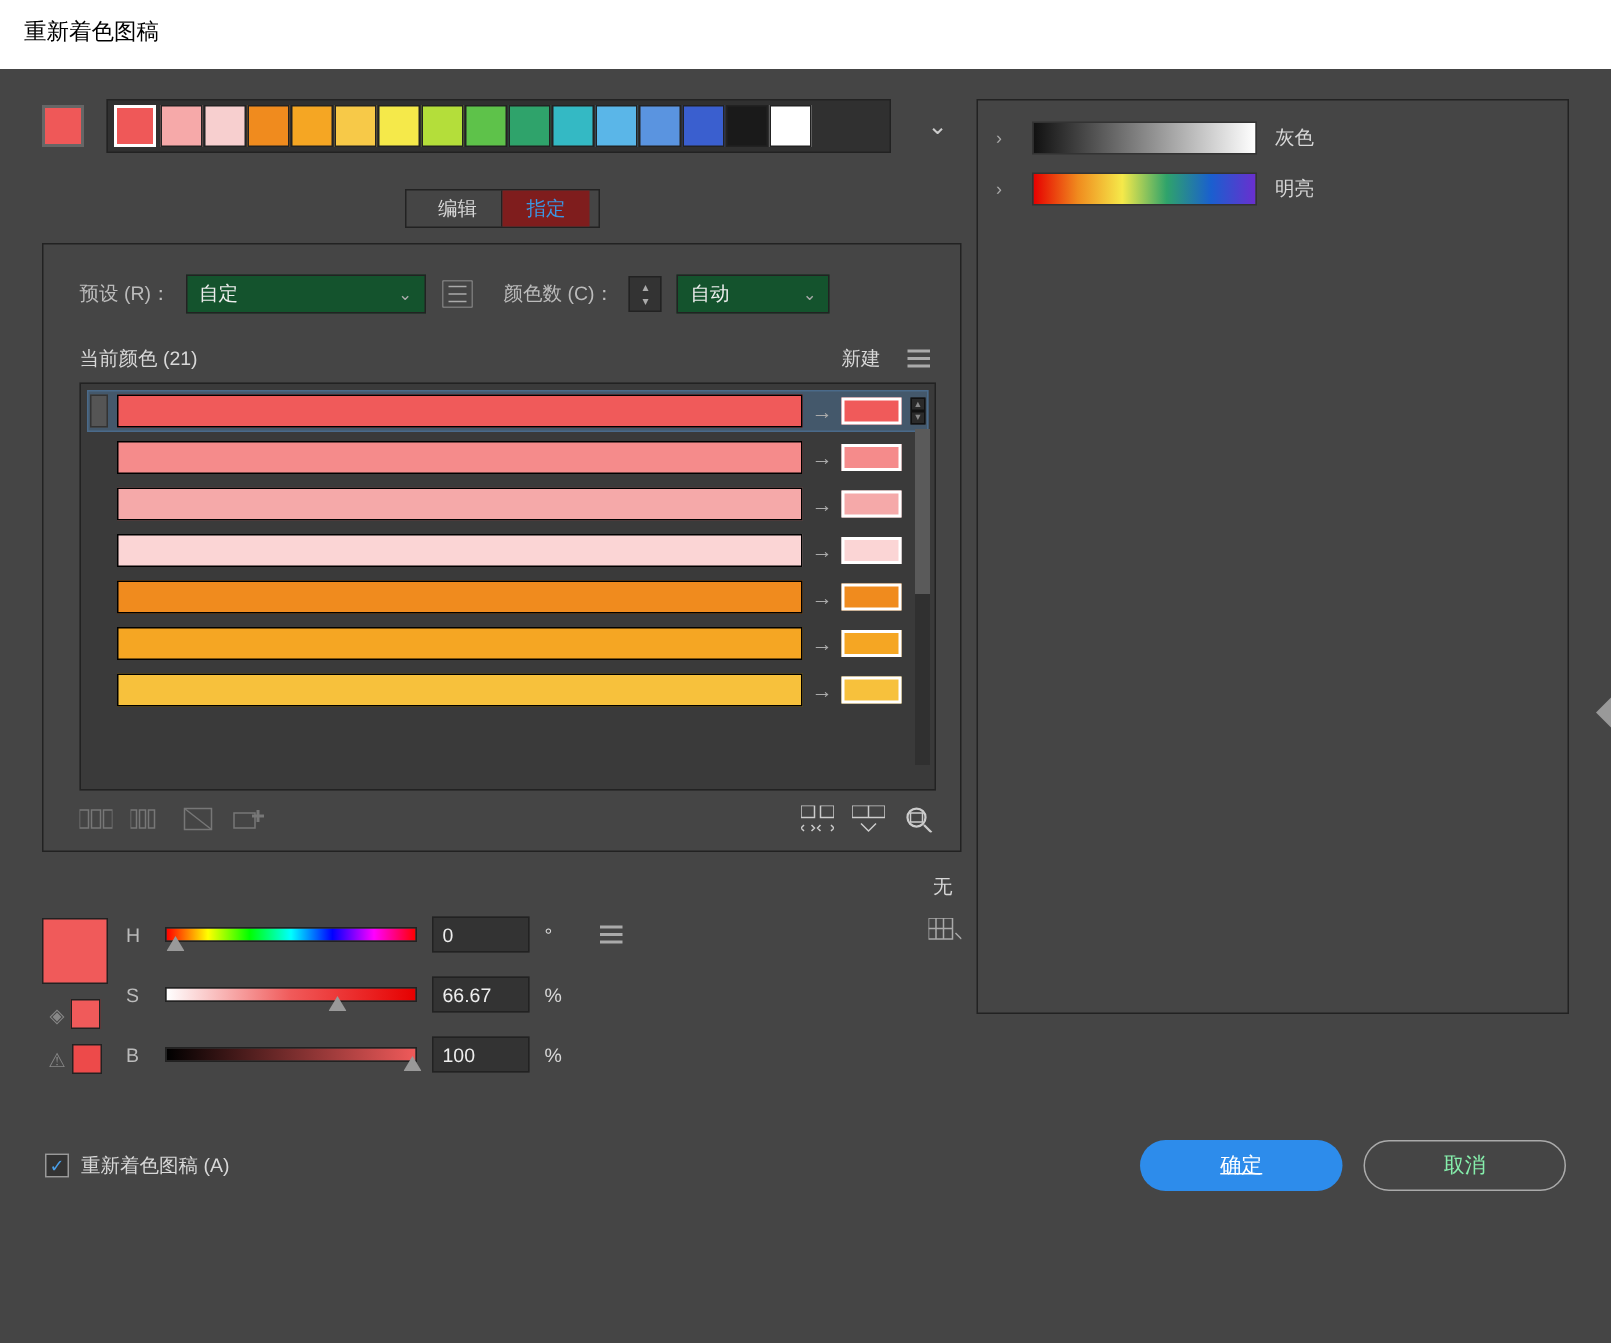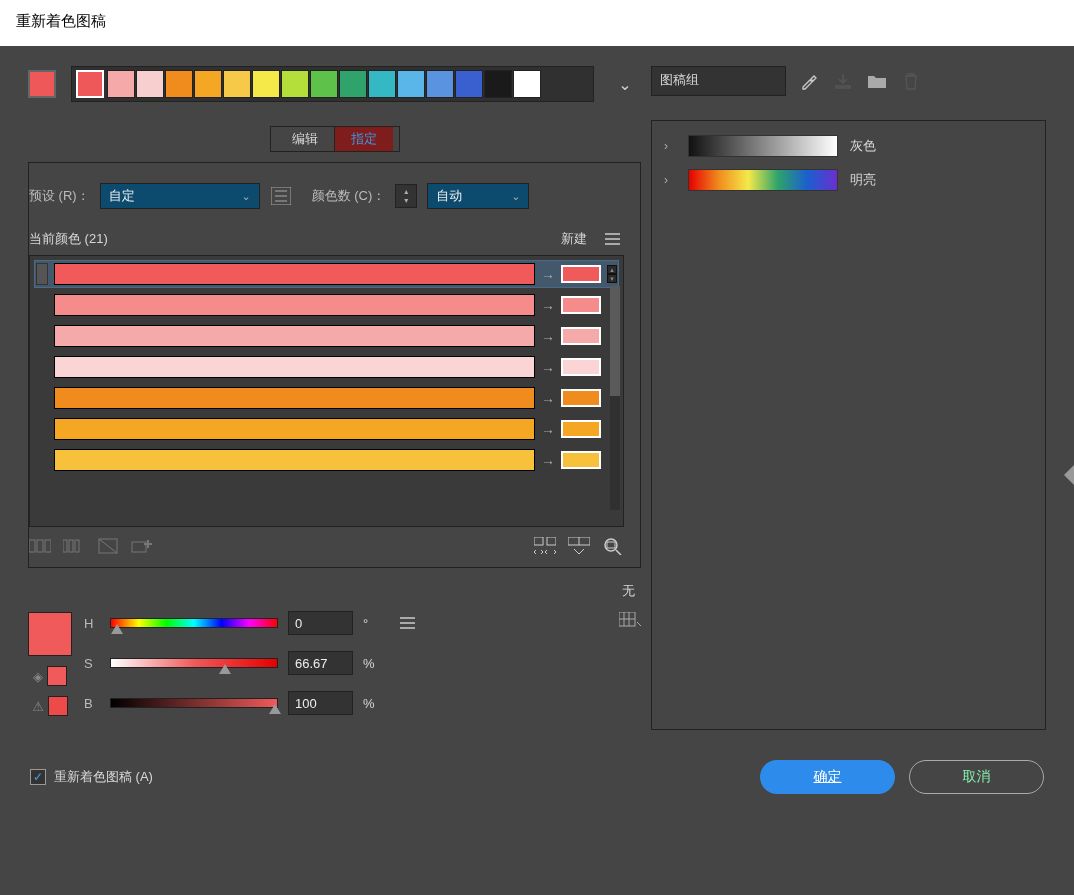--- a/index.html
+++ b/index.html
@@ -15,24 +15,24 @@
 .palette-strip .psw:first-child { border: 2px solid #fff; margin-right: 3px; }
 .chev-down { width: 32px; height: 36px; display: flex; align-items: center; justify-content: center; font-size: 16px; color: #ccc; cursor: pointer; }
 .topbar-right { display: flex; align-items: center; gap: 12px; }
 .group-label { width: 135px; height: 30px; border: 1px solid #222; background: #333; padding: 4px 8px; }
 .icon-btn { width: 22px; height: 22px; display: flex; align-items: center; justify-content: center; color: #aaa; cursor: pointer; font-size: 16px; }
 .icon-btn.disabled { color: #555; }
 .tabs { display: flex; justify-content: center; gap: 0; margin-bottom: 10px; border: 1px solid #222; width: 130px; margin-left: auto; margin-right: auto; }
 .tab { padding: 3px 16px; cursor: pointer; border-right: 1px solid #222; }
 .tab:last-child{border-right:none;}
 .tab.active { color: #3b97e3; background: #7f1d1d; }
-.panel { border: 1px solid #222; padding: 20px 16px 12px 0; background: #454545; margin-bottom: 14px; }
+.panel { border: 1px solid #222; padding: 20px 16px 12px 24px; background: #454545; margin-bottom: 14px; }
 .row { display: flex; align-items: center; gap: 10px; margin-bottom: 20px; }
 .lbl { color: #bbb; }
-.select { background: #0c4a6e; border: 1px solid #222; padding: 3px 8px; display: flex; align-items: center; justify-content: space-between; color: #eee; cursor: pointer; }
+.select { background: #14532d; border: 1px solid #222; padding: 3px 8px; display: flex; align-items: center; justify-content: space-between; color: #eee; cursor: pointer; }
 .select .arrow { font-size: 11px; color: #aaa; }
 .spin { width: 22px; height: 24px; background: #333; border: 1px solid #222; display: flex; flex-direction: column; justify-content: center; align-items: center; font-size: 8px; line-height: 9px; color: #aaa; }
 .list-head { display: flex; align-items: center; justify-content: space-between; margin: 8px 0 6px 0; gap: 32px; }
 .hamburger { display: flex; flex-direction: column; gap: 3px; cursor: pointer; padding: 4px; }
 .hamburger span { width: 15px; height: 2px; background: #aaa; display: block; }
 .color-list { border: 1px solid #222; background: #3a3a3a; padding: 4px; height: 272px; overflow: hidden; position: relative; }
 .color-row { display: flex; align-items: center; gap: 6px; padding: 3px 2px; margin-bottom: 3px; }
 .color-row.selected { background: #44586b; border: 1px solid #4a6a8a; padding: 2px 1px; }
 .handle { width: 12px; height: 22px; background: #555; border: 1px solid #333; }
 .bar { flex: 1; height: 22px; border: 1px solid #000; }
@@ -318,43 +318,20 @@
               <line x1="10" y1="0" x2="10" y2="14" stroke="#aaa"></line>
               <line x1="0" y1="7" x2="16" y2="7" stroke="#aaa"></line>
               <path d="M18 10 L22 14" stroke="#aaa"></path>
             </svg>
         </div>
       </div>
     </div>
   </div>
 
   <div class="right">
-    <div class="topbar-right" style="margin-bottom:24px">
-      <div class="group-label">图稿组</div>
-      <div class="icon-btn">
-        <svg width="18" height="18" viewBox="0 0 18 18">
-            <path d="M3 15 L10 8 L12 10 L5 17 L3 17 Z M11 7 L14 4 L16 6 L13 9 Z" fill="none" stroke="#ccc" stroke-width="1.3"></path>
-          </svg>
-      </div>
-      <div class="icon-btn disabled">
-        <svg width="18" height="18">
-            <path d="M9 2 L9 11 M5 7 L9 11 L13 7 M2 14 L16 14 L16 16 L2 16 Z" fill="none" stroke="#555" stroke-width="1.5"></path>
-          </svg>
-      </div>
-      <div class="icon-btn">
-        <svg width="20" height="16">
-            <path d="M1 3 L7 3 L9 5 L19 5 L19 15 L1 15 Z" fill="#aaa"></path>
-          </svg>
-      </div>
-      <div class="icon-btn disabled">
-        <svg width="16" height="18">
-            <path d="M2 4 L14 4 M5 4 L5 2 L11 2 L11 4 M3 4 L4 17 L12 17 L13 4" fill="none" stroke="#555" stroke-width="1.3"></path>
-          </svg>
-      </div>
-    </div>
     <div class="cg-panel" id="cgpanel">
         <div class="cg-row">
           <span class="cg-chev">›</span>
           <div class="cg-grad" style="background:linear-gradient(to right,#111,#333,#555,#777,#999,#bbb,#ddd,#fff)"></div>
           <span>灰色</span>
         </div>
         <div class="cg-row">
           <span class="cg-chev">›</span>
           <div class="cg-grad" style="background:linear-gradient(to right,#e60000,#f08b1e,#f5e94a,#2fa36b,#1a5fcf,#6a2fcf)"></div>
           <span>明亮</span>

